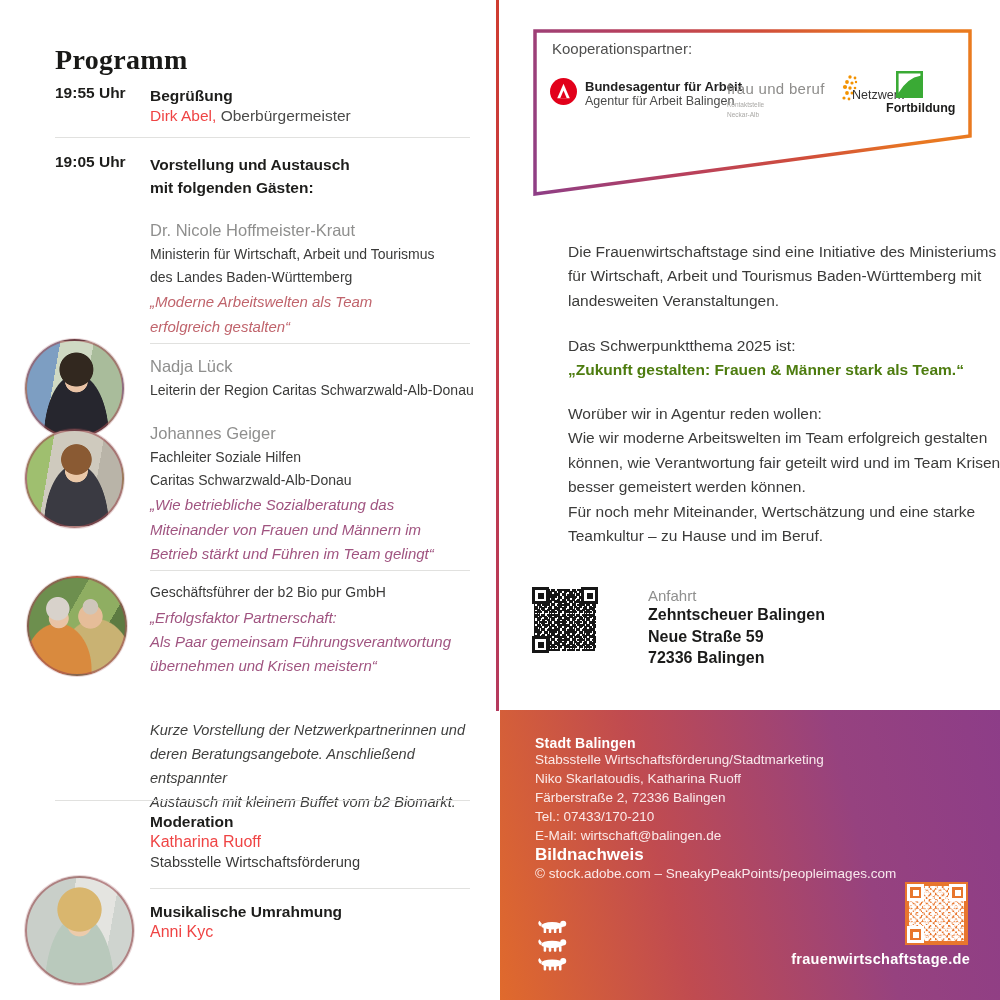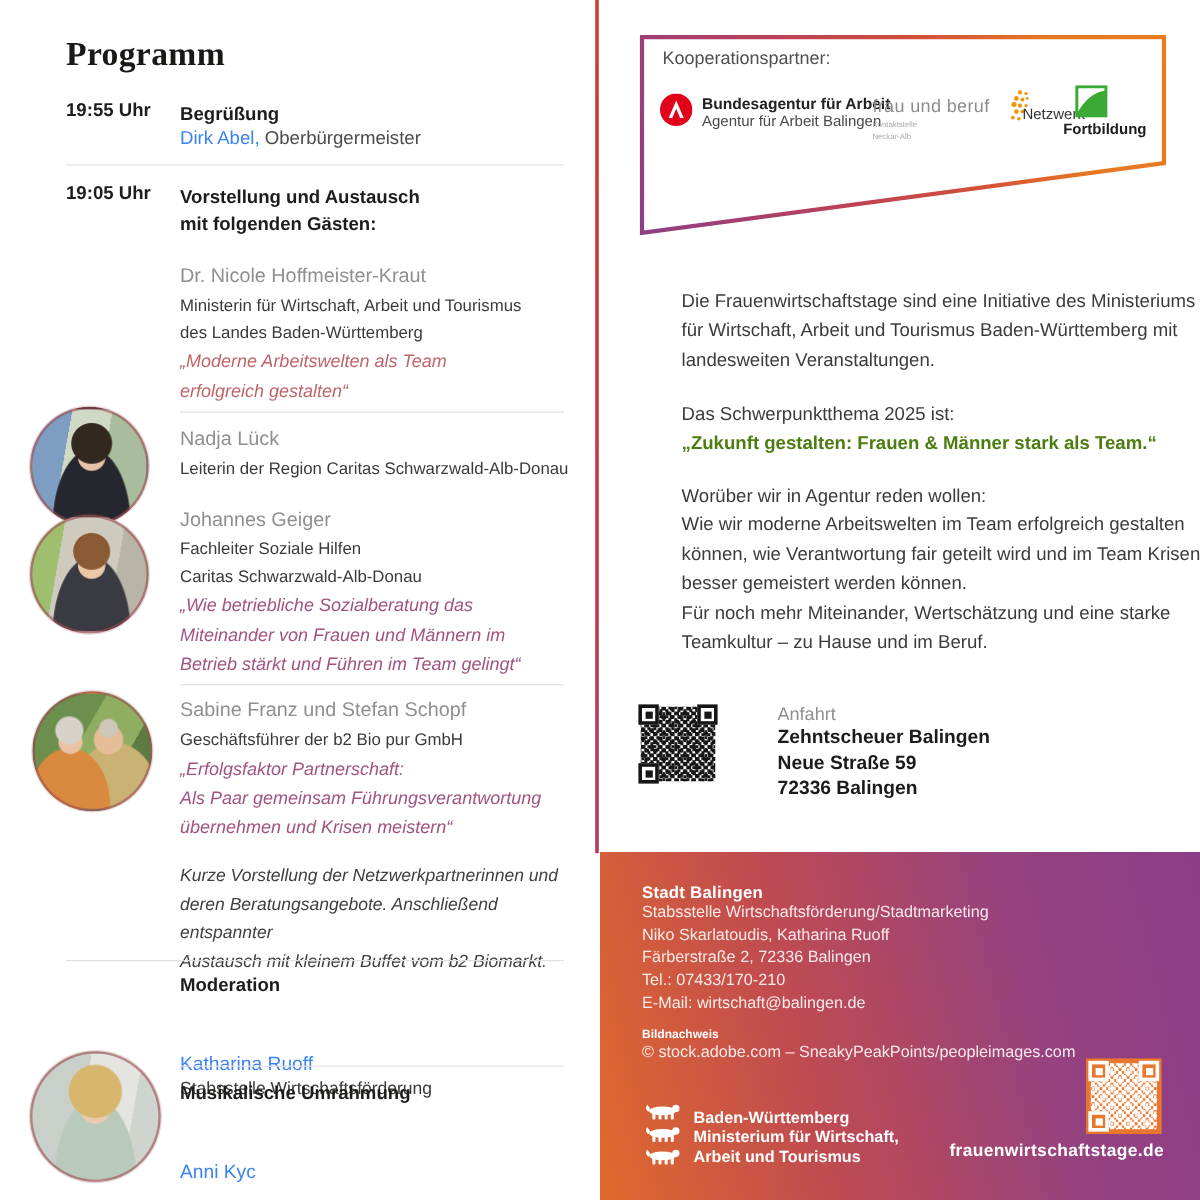--- a/index.html
+++ b/index.html
@@ -2,26 +2,26 @@
 <html><head>
 <meta charset="utf-8">
 <style>
   html,body{margin:0;padding:0;background:#fff;}
   .page{position:relative;width:1000px;height:1000px;background:#fff;overflow:hidden;
         font-family:"Liberation Sans",sans-serif;color:#3d3d3c;}
   .abs{position:absolute;}
   .pre{white-space:pre-line;}
 
   
-  .prog-title{position:absolute;left:55px;top:30px;margin:0;
+  .prog-title{position:absolute;left:55px;top:44px;margin:0;
     font-family:"Liberation Serif",serif;font-weight:700;font-size:28px;color:#191917;letter-spacing:.3px;}
   .time{position:absolute;left:55px;width:90px;font-weight:700;font-size:15.5px;color:#1d1d1b;}
   .lcol{position:absolute;left:150px;width:325px;}
   .b{font-weight:700;font-size:15.5px;color:#1d1d1b;line-height:1.5;}
-  .gname{color:#3b82f6;font-size:15.5px;margin-top:46px;}
+  .gname{color:#ef4444;font-size:15.5px;}
   .gname-lg{color:#8f8f8e;font-size:16.5px;line-height:1.45;}
   .drole{color:#4a4a49;font-size:15.5px;}
   .role{font-size:14px;color:#3a3a39;line-height:1.62;}
   .nowrap{white-space:nowrap;}
   .quote{font-style:italic;font-size:15px;line-height:1.62;margin-top:2px;}
   .q-rose{color:#c0646c;}
   .q-mauve{color:#a05480;}
   .note-i{font-style:italic;font-size:14.6px;color:#3f3f3e;line-height:1.65;}
   .hline{position:absolute;height:1px;background:#e1e1df;}
 
@@ -87,21 +87,21 @@
     background-size:6.5px 6.5px,4.5px 4.5px;}
   .qr-orange .finder{border-color:#fff;background:#e8762d;}
   .qr-orange .finder::after{background:#fff;}
 
   
   .footer{position:absolute;left:500px;top:710px;width:500px;height:290px;
     background:linear-gradient(76deg,#e06a2c 0%,#c04b50 34%,#96427f 70%,#8d3d88 100%);
     color:#fff;}
   .f-org{font-weight:700;font-size:14px;letter-spacing:.2px;}
   .f-line{font-size:13.5px;line-height:1.4;color:rgba(255,245,245,.93);}
-  .f-credit-label{font-weight:700;font-size:10px;margin-top:12px;}
+  .f-credit-label{font-weight:700;font-size:17px;margin-top:0;}
   .ministry{font-weight:700;font-size:13.5px;line-height:1.2;color:#fff;}
   .website{font-weight:700;font-size:14.5px;color:#fff;letter-spacing:.3px;}
 </style>
 </head>
 <body>
 
 <div class="page">
 
   <h1 class="prog-title">Programm</h1>
 
@@ -139,21 +139,20 @@
 Caritas Schwarzwald-Alb-Donau</div>
     <div class="quote q-mauve pre">„Wie betriebliche Sozialberatung das
 Miteinander von Frauen und Männern im
 Betrieb stärkt und Führen im Team gelingt“</div>
   </div>
 
   <div class="hline" style="left:150px;top:570px;width:320px"></div>
 
   <div class="photo ph-sabine" style="left:27px;top:576px;width:96px;height:96px"></div>
   <div class="lcol abs" style="top:581px">
-    <div class="gname-lg">Sabine Franz und Stefan Schopf</div>
     <div class="role nowrap">Geschäftsführer der b2 Bio pur GmbH</div>
     <div class="quote q-mauve pre">„Erfolgsfaktor Partnerschaft:
 Als Paar gemeinsam Führungsverantwortung
 übernehmen und Krisen meistern“</div>
   </div>
 
   <div class="lcol abs note-i pre" style="top:718px;width:340px">Kurze Vorstellung der Netzwerkpartnerinnen und
 deren Beratungsangebote. Anschließend entspannter
 Austausch mit kleinem Buffet vom b2 Biomarkt.</div>
 
@@ -278,23 +277,20 @@
           <circle cx="32" cy="4.6" r="3.6"></circle>
           <rect x="9" y="9" width="3" height="6.5" rx="1"></rect>
           <rect x="15" y="9" width="3" height="6.5" rx="1"></rect>
           <rect x="21" y="9" width="3" height="6.5" rx="1"></rect>
           <rect x="27" y="9" width="3" height="6.5" rx="1"></rect>
         </g>
         <use href="#lion" y="22"></use>
         <use href="#lion" y="44"></use>
       </g>
     </svg>
-    <div class="abs ministry pre" style="left:78px;top:214px">Baden-Württemberg
-Ministerium für Wirtschaft,
-Arbeit und Tourismus</div>
 
     <div class="qr qr-orange" style="left:405px;top:172px;width:63px;height:63px">
       <div class="noise"></div>
       <div class="finder" style="left:2px;top:2px"></div>
       <div class="finder" style="right:2px;top:2px"></div>
       <div class="finder" style="left:2px;bottom:2px"></div>
     </div>
     <div class="abs website" style="right:30px;top:241px">frauenwirtschaftstage.de</div>
   </div>
 

